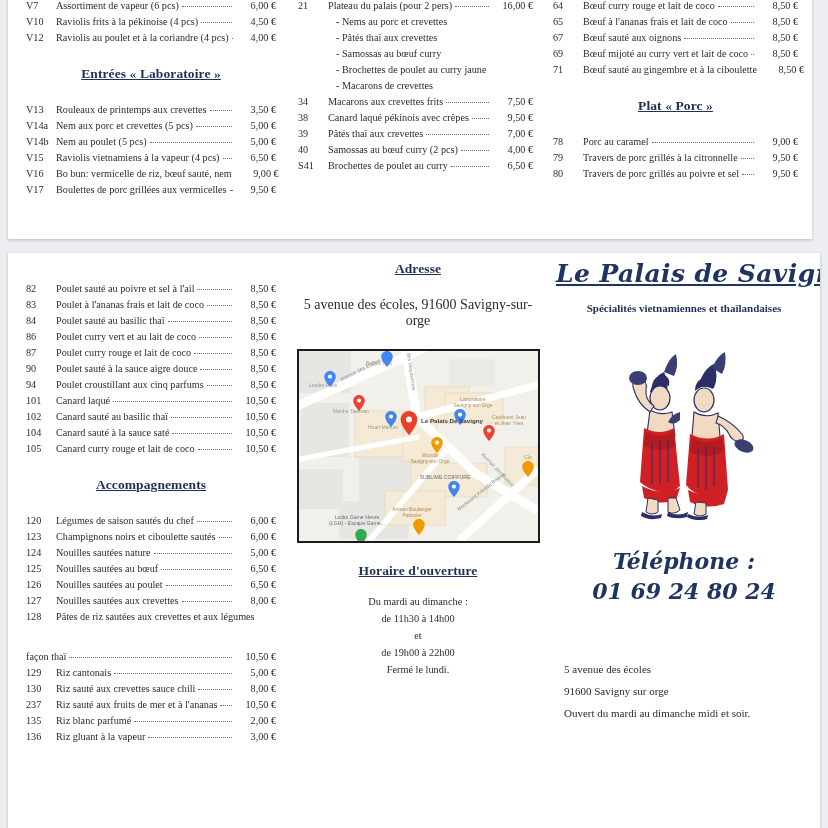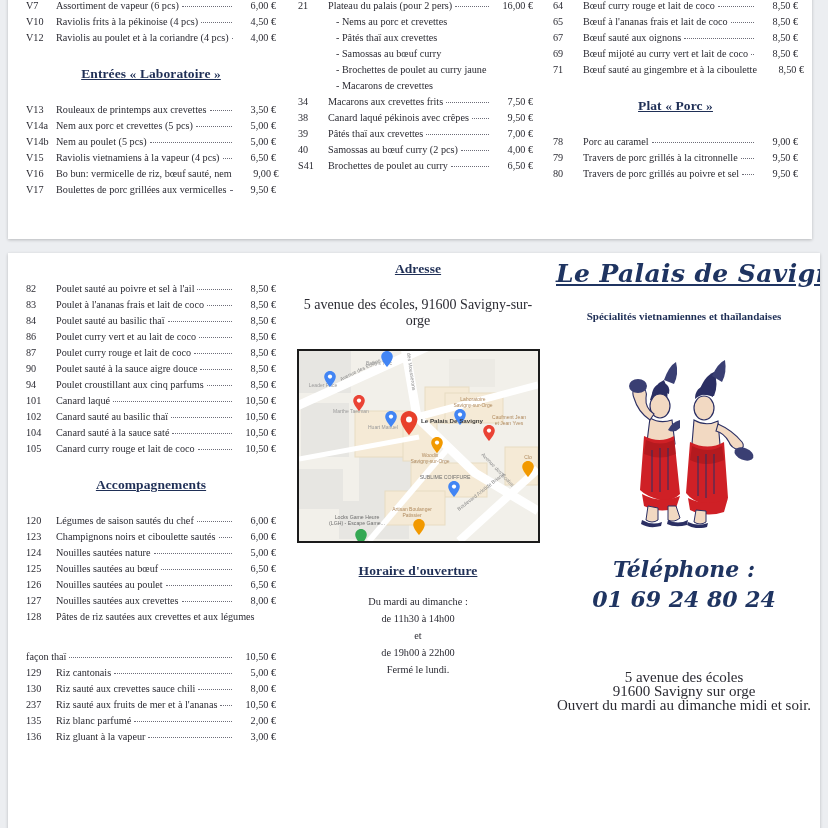--- a/index.html
+++ b/index.html
@@ -108,40 +108,40 @@
     text-decoration: underline;
     letter-spacing: .4px;
     margin: 0;
     white-space: nowrap;
   }
   .brand-sub {
     text-align: center;
     font-size: 11px;
     font-weight: bold;
     color: #1f2f56;
-    margin: 8px;
+    margin: 0;
   }
   .phone {
     text-align: center;
     font-family: "DejaVu Serif", serif;
     font-style: italic;
     font-weight: bold;
     font-size: 22px;
     color: #1f3461;
     margin: 0;
     line-height: 30px;
     white-space: nowrap;
   }
   .phone .lbl { }
   .footer-line {
-    text-align: center;
-    font-size: 15px;
+    text-align: left;
+    font-size: 11px;
     color: #2b2b33;
     line-height: 14px;
-    margin: 0;
+    margin: 8px;
   }
   .dancers { display: block; margin: 0 auto; }
 </style>
 </head>
 <body>
 
 <div id="root">
 
   <div class="page" id="page-top">
 

